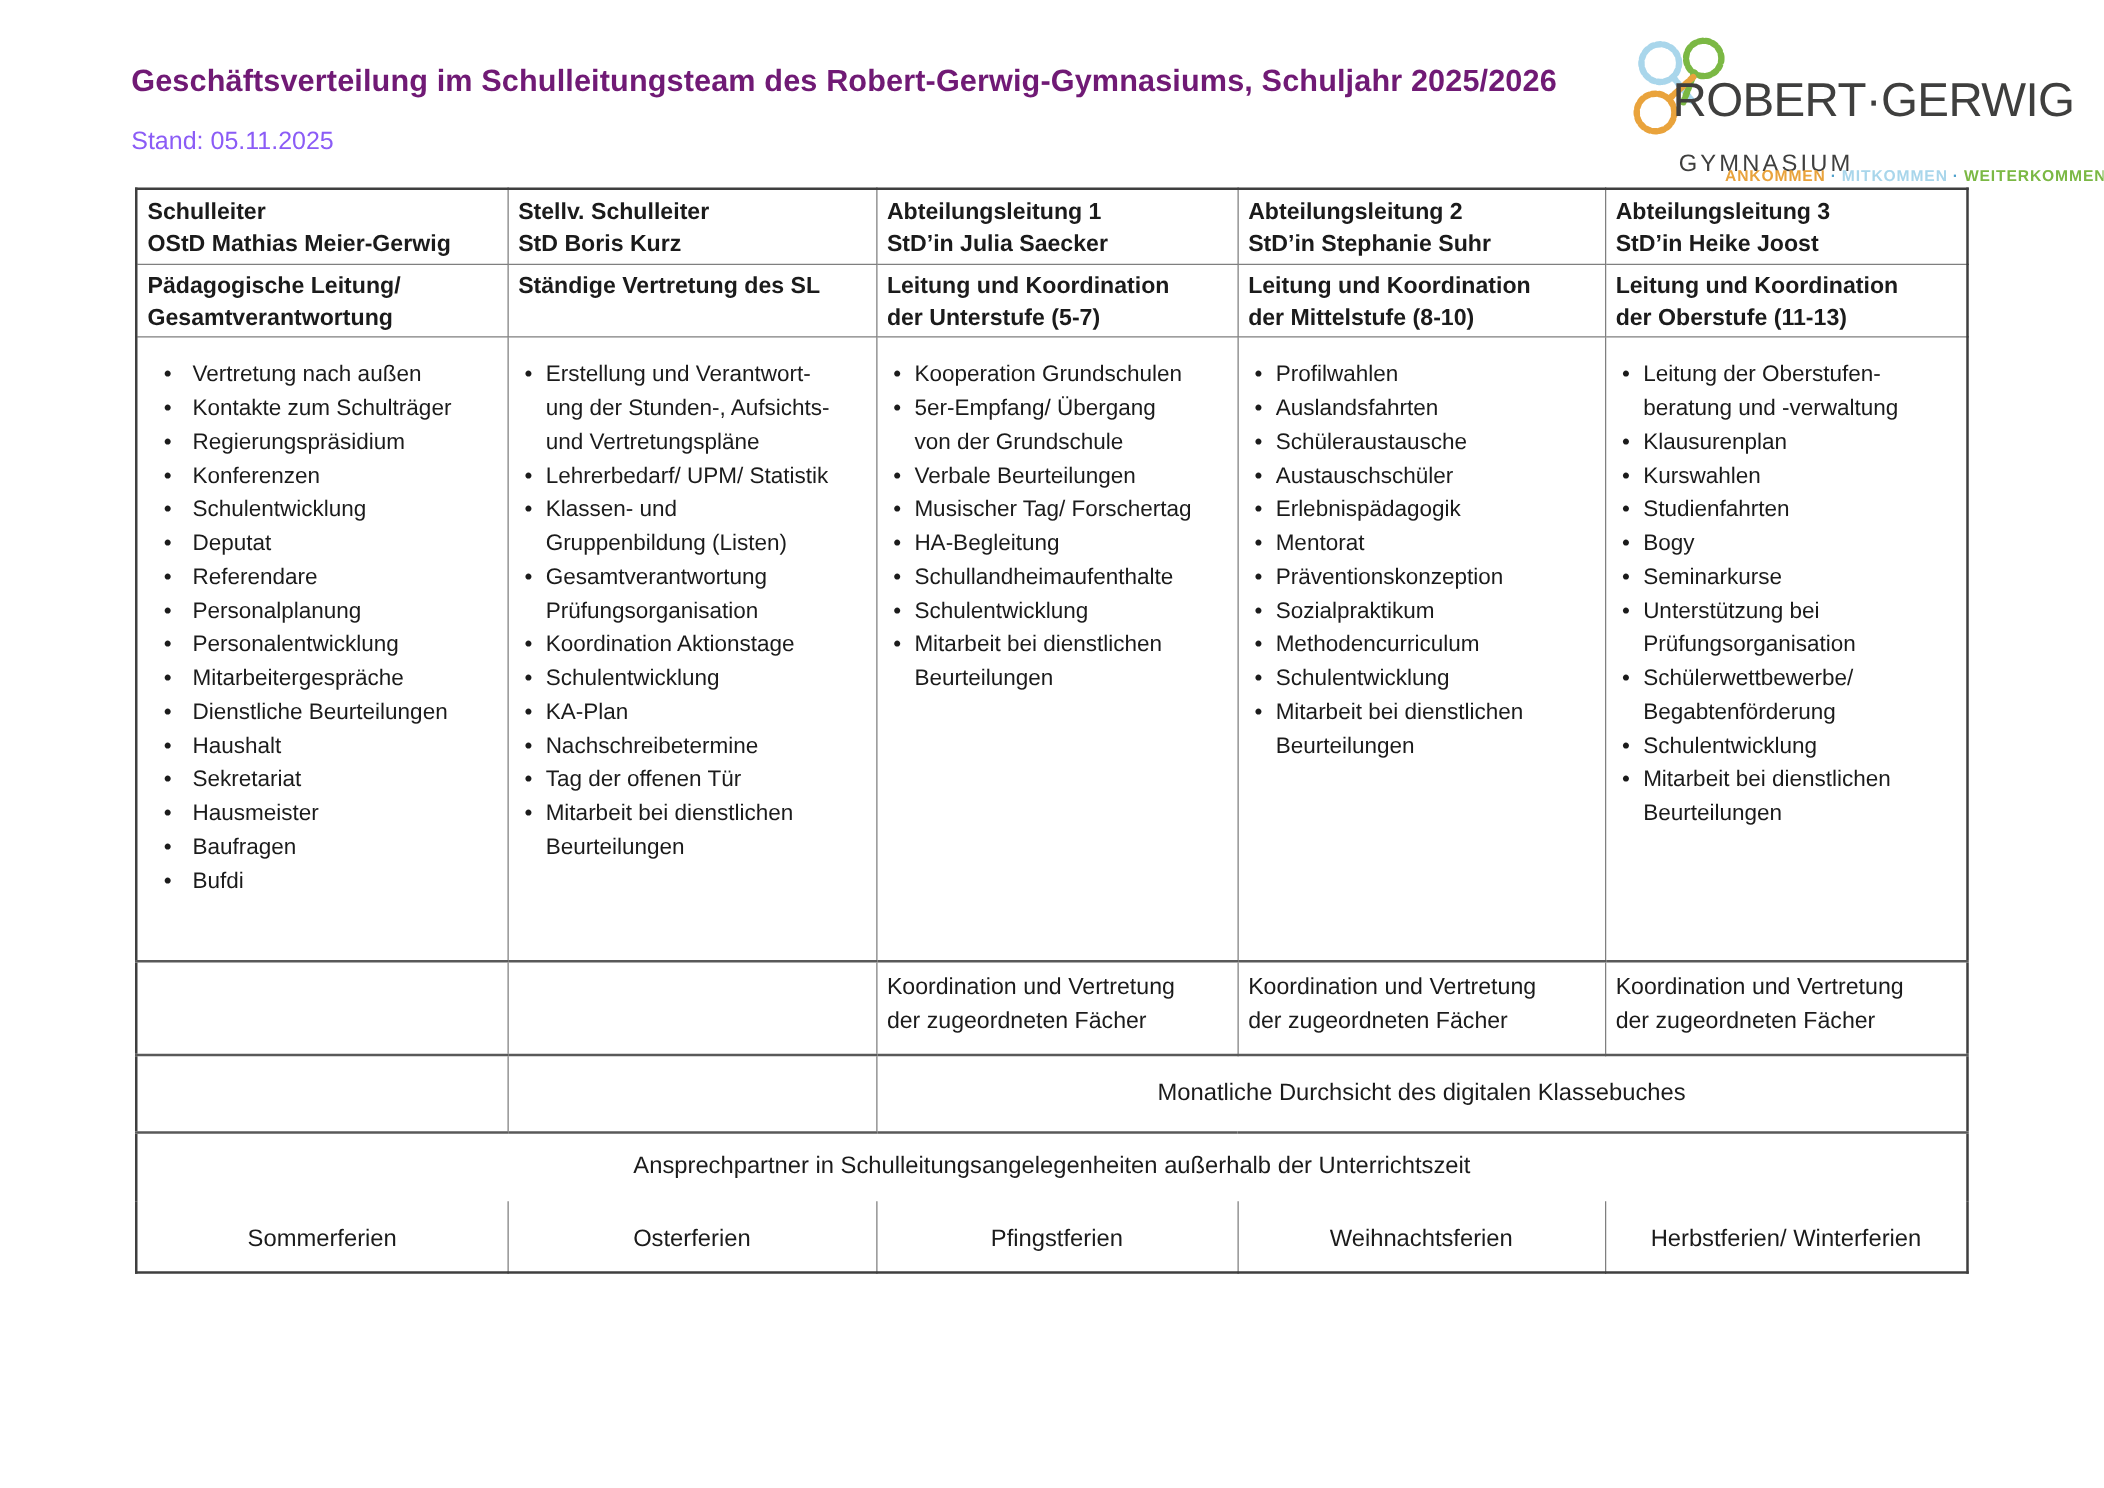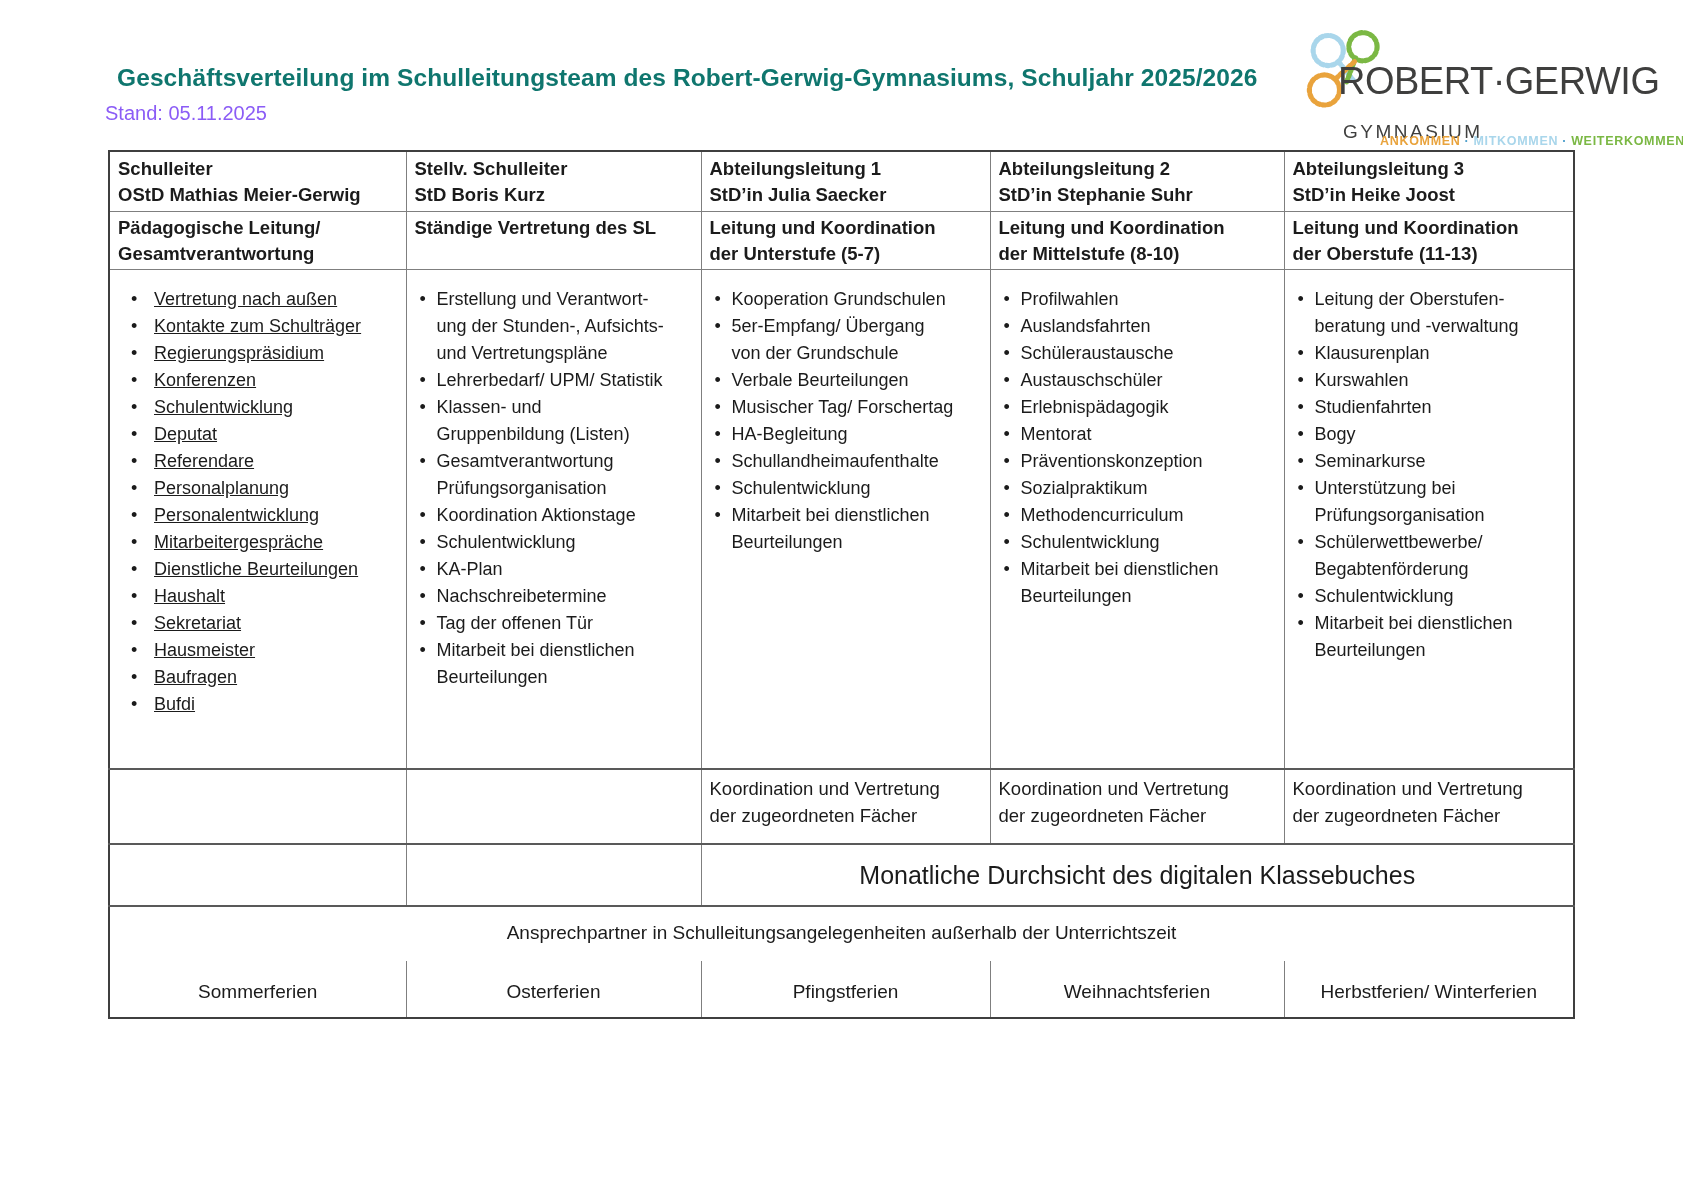--- a/index.html
+++ b/index.html
@@ -1,22 +1,22 @@
 <!DOCTYPE html>
 <html><head>
 <meta charset="utf-8">
 <style>
   html,body { margin:0; padding:0; background:#ffffff; }
   .page {
     position:relative; width:1683px; height:1190px; background:#ffffff;
     font-family:"Liberation Sans", sans-serif; color:#1b1b1b; overflow:hidden;
   }
   .doc-title {
-    position:absolute; left:105px; top:52px; margin:12px;
-    font-size:24.5px; font-weight:bold; color:#0f766e; letter-spacing:0.1px;
+    position:absolute; left:105px; top:52px; margin:0;
+    font-size:24.5px; font-weight:bold; color:#701a75; letter-spacing:0.1px;
   }
   .stand { position:absolute; left:105px; top:102px; font-size:20px; color:#8b5cf6; }
 
   
   .logo { position:absolute; left:1296px; top:26px; width:378px; height:132px; }
   .logo-mark { position:absolute; left:4px; top:0px; width:94px; height:96px; }
   .logo-name { position:absolute; left:42px; top:34px; font-size:38px; letter-spacing:-0.5px; color:#3f3f3e; white-space:nowrap; }
   .logo-sub  { position:absolute; left:47px; top:95px; font-size:19px; letter-spacing:2.5px; color:#3f3f3e; white-space:nowrap; }
   .logo-motto { position:absolute; left:40px; top:108px; font-size:12.5px; font-weight:bold; letter-spacing:0.7px; white-space:nowrap;margin-left:44px; }
   .m-orange { color:#E9A33C; } .m-blue { color:#A9D6EB; } .m-green { color:#7BB844; }
@@ -39,26 +39,26 @@
   tr.r-ferien { height:57px; }
 
   tr.r-names th { vertical-align:top; padding:4px 8px 0 8px; font-weight:bold; line-height:26px; }
   tr.r-names th span { display:block; }
   tr.r-roles th { vertical-align:top; padding:3px 8px 0 8px; font-weight:bold; line-height:26px; white-space:pre-line; }
 
   tr.r-duties td { vertical-align:top; padding:16px 4px 0 6px; border-bottom:2px solid #595959; }
   ul.duties { list-style:none; margin:0; padding:0; font-size:18px; line-height:27px; }
   ul.duties li { position:relative; padding-left:24px; white-space:pre-line; }
   ul.duties li::before { content:"\2022"; position:absolute; left:7px; }
-  ul.duties.first li { padding-left:38px;text-decoration:underline; }
+  ul.duties.first li { padding-left:38px; }
   ul.duties.first li::before { left:15px; }
 
   tr.r-koord td { vertical-align:top; padding:5px 6px 0 8px; line-height:27px; white-space:pre-line; font-size:18.5px; }
   tr.r-monat td { border-top:2px solid #595959; border-bottom:2px solid #595959; }
-  tr.r-monat td.merged { text-align:center; vertical-align:middle; font-size:25px; }
+  tr.r-monat td.merged { text-align:center; vertical-align:middle; font-size:19px; }
   tr.r-contact td { border:none; text-align:center; vertical-align:top; padding-top:15px; font-size:19px; }
   tr.r-ferien td { border-top:none; border-bottom:none; text-align:center; vertical-align:middle; font-size:19px; padding-top:6px; }
 </style>
 </head>
 <body>
 
 <div class="page">
 
   <h1 class="doc-title">Geschäftsverteilung im Schulleitungsteam des Robert-Gerwig-Gymnasiums, Schuljahr 2025/2026</h1>
   <div class="stand">Stand: 05.11.2025</div>

